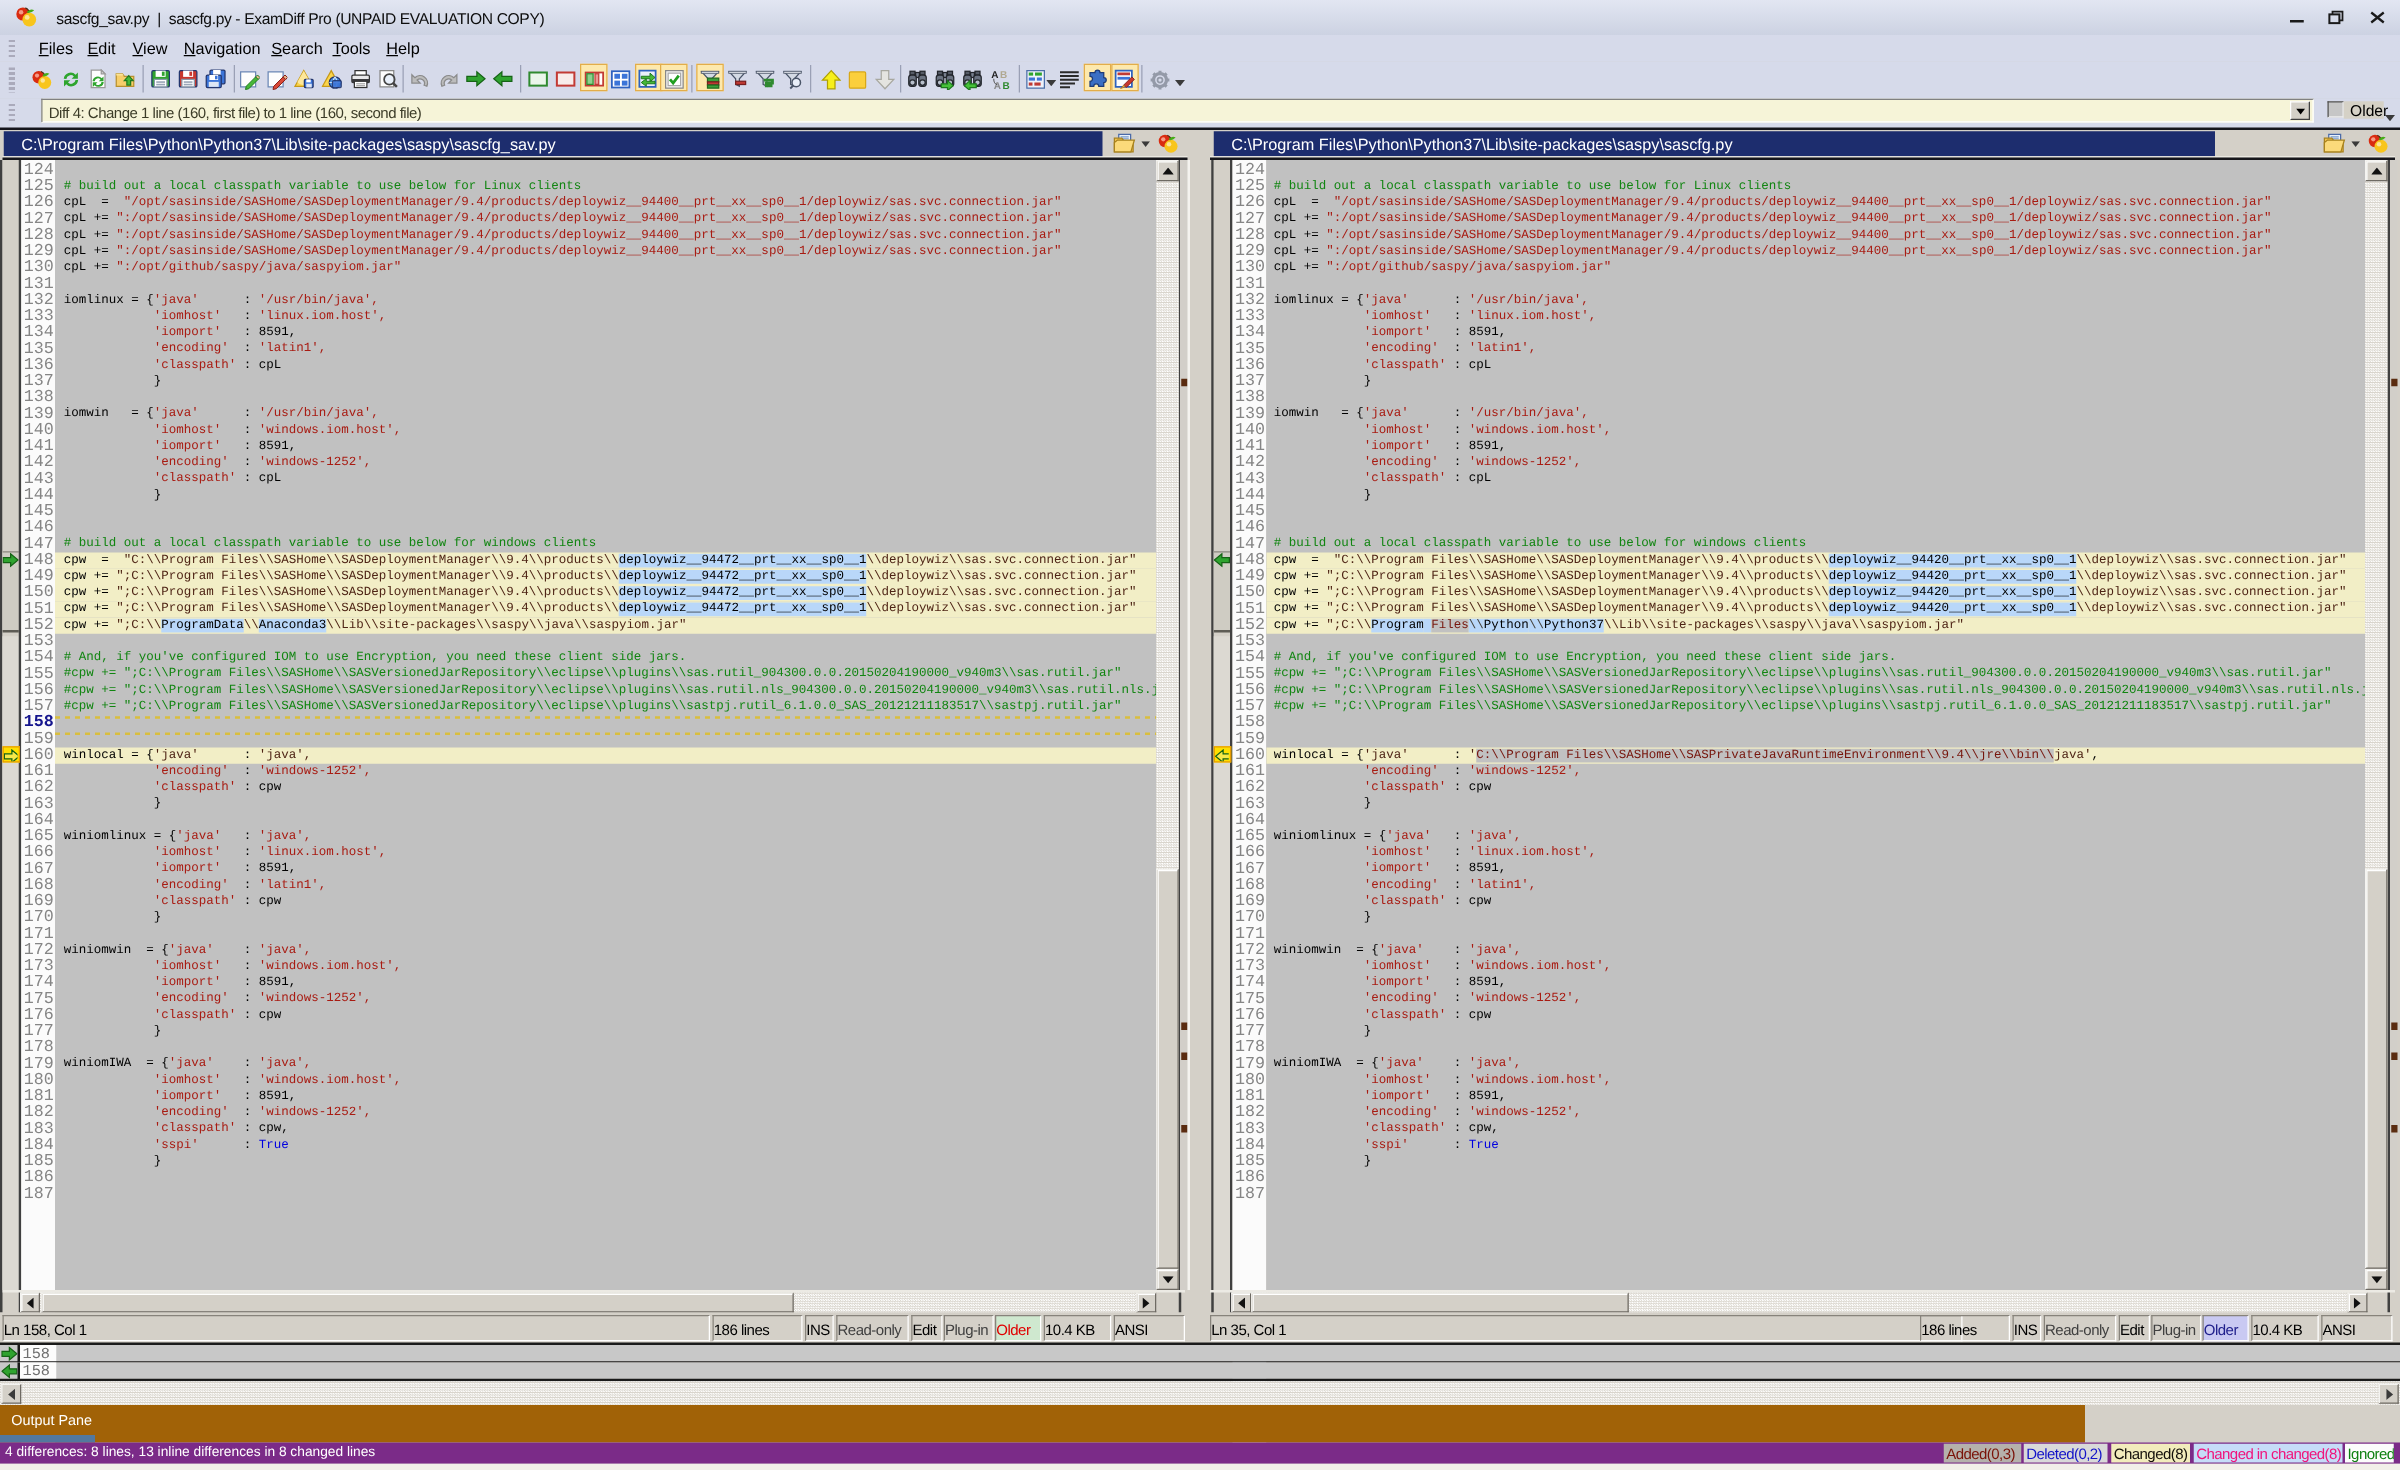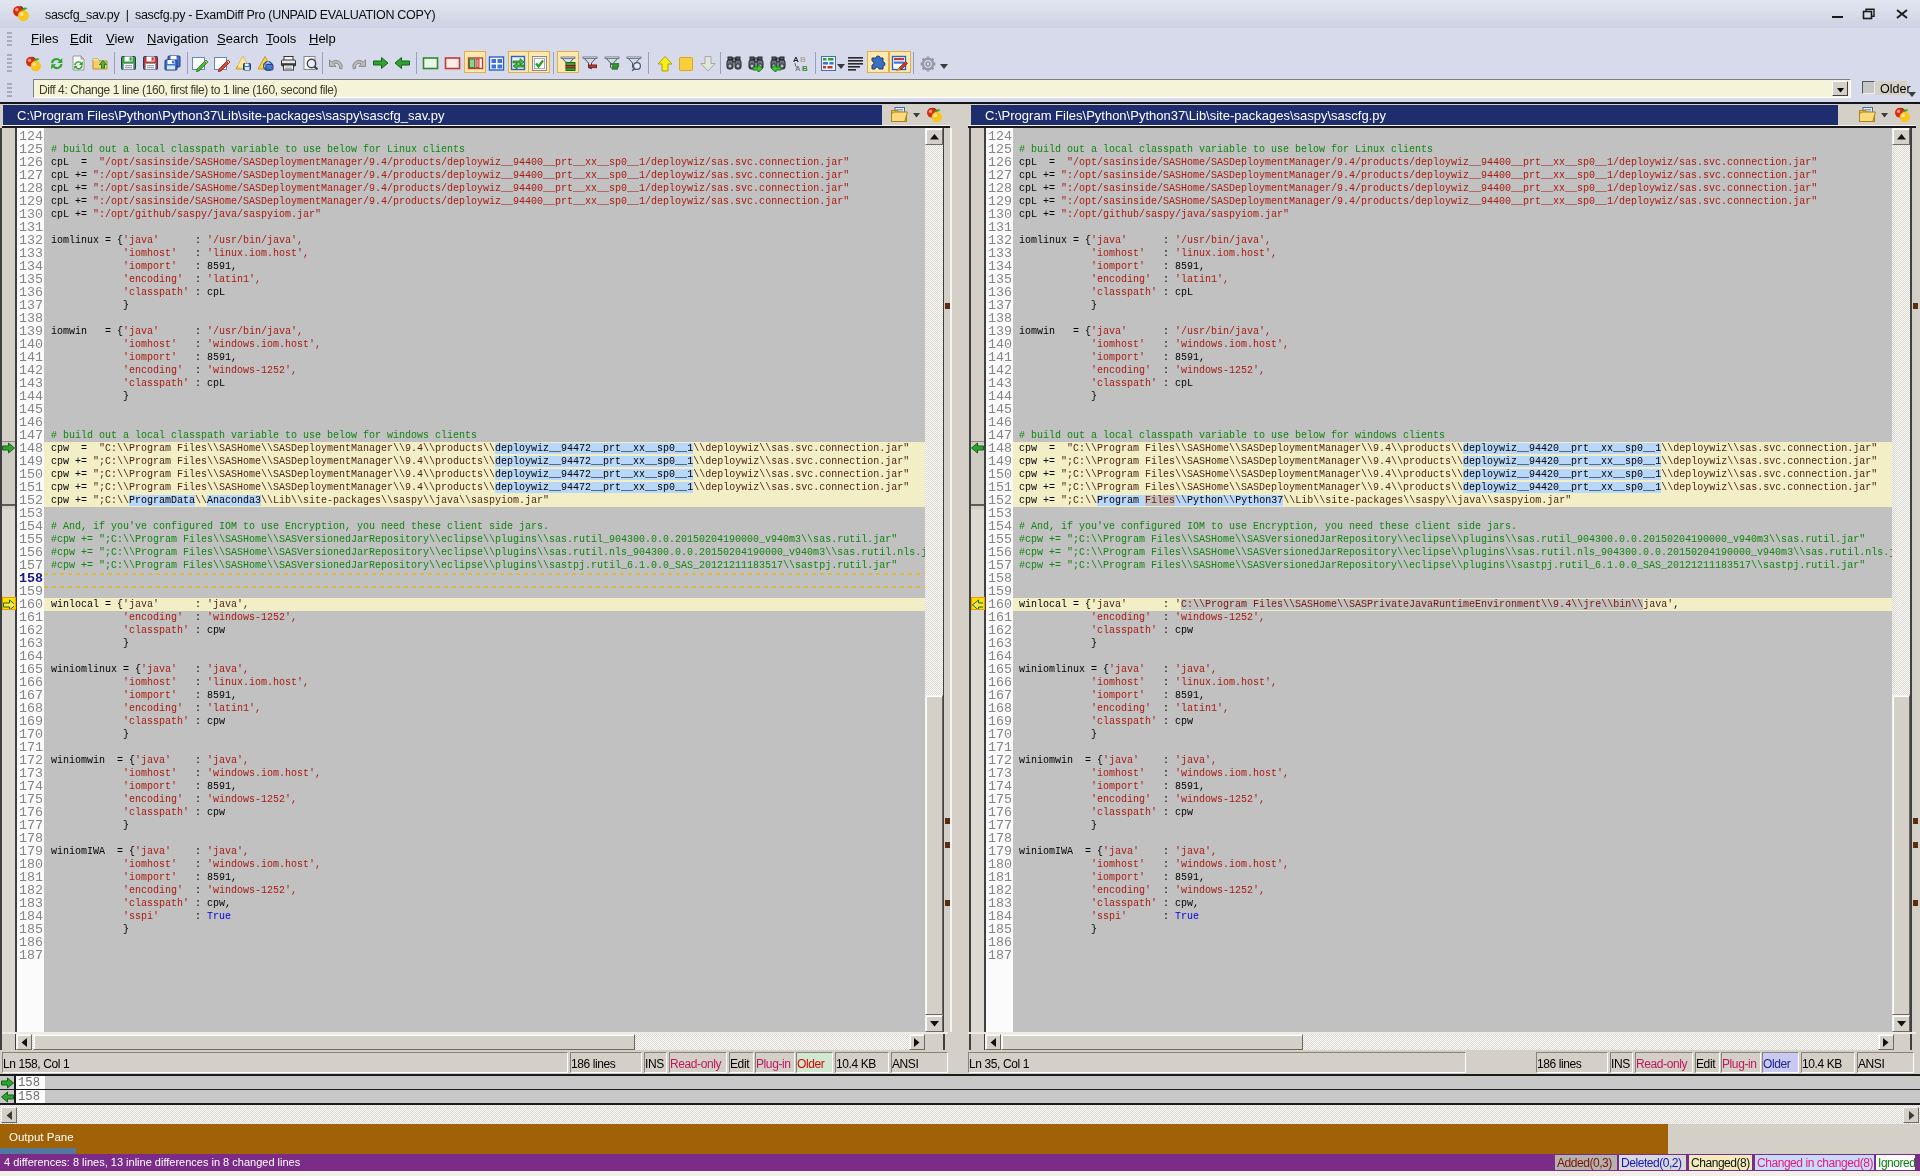--- a/index.html
+++ b/index.html
@@ -38,21 +38,21 @@
 .dash{height:2px;background:repeating-linear-gradient(90deg,#d9be3e 0 4px,#c1c1c1 4px 8px)}
 .vscroll{top:128px;width:18px;height:904px}
 .sbtrack{position:absolute;left:0;width:18px;background:repeating-conic-gradient(#ffffff 0% 25%,#d9d5cd 0% 50%) 0 0/2px 2px}
 .sbbtn{position:absolute;width:18px;height:17px;background:#d4d0c8;border:1px solid;border-color:#f4f3f0 #6e6a63 #6e6a63 #f4f3f0;box-shadow:inset 1px 1px 0 #fff}
 .sbthumb{position:absolute;left:0;width:18px;background:#d4d0c8;border:1px solid;border-color:#f4f3f0 #6e6a63 #6e6a63 #f4f3f0;box-shadow:inset 1px 1px 0 #fff}
 .mapstrip{top:128px;width:5.5px;height:904px;background:#d2cfc9}
 .mapmark{position:absolute;width:4.5px;height:6px;background:#5a2c10}
 .hscroll{top:1034px;height:16px}
 .statusbar{top:1050px;height:26px;background:#d4d0c8}
 .scell{position:absolute;top:2px;height:21px;border:1px solid;border-color:#87837b #fff #fff #87837b;font-size:12px;letter-spacing:-0.4px;color:#000;padding:4px 0 0 0;white-space:nowrap;overflow:hidden}
-.sgray{color:#be185d}
+.sgray{color:#404040}
 .diffrow{position:absolute;height:13px;background:#c8c8c8}
 .diffnum{position:absolute;left:16px;top:0;width:29px;height:14px;background:#fcfcfc;font-family:"Liberation Mono",monospace;font-size:12.2px;color:#6e6e6e;padding-left:2px}
 #outputpane{left:0;top:1124px;width:1668px;height:30px;background:#a16207}
 #purple{left:0;top:1154px;width:1920px;height:17px;background:#7b2b88}
 .badge{position:absolute;top:1px;height:15px;font-size:12px;letter-spacing:-0.45px;padding:1px 0 0 2px;white-space:nowrap;overflow:hidden}
 #bottomstrip{left:0;top:1171px;width:1920px;height:5px;background:#f2efe9}
 </style></head><body>
 <div id="titlebar" class="abs"></div>
 <svg class="abs" style="left:12px;top:4px" width="18" height="18" viewBox="0 0 17 17">
 <circle cx="6" cy="6.8" r="5" fill="#d92b10"></circle>
@@ -362,21 +362,21 @@
     <path d="M0 0 h7 l-3.5 4.5 z" fill="#3a3a3a"></path>
   </svg>
 <svg class="abs" style="left:926px;top:106px" width="18" height="18" viewBox="0 0 18 18">
     <circle cx="6" cy="6.8" r="5" fill="#d92b10"></circle>
     <circle cx="4.6" cy="5.4" r="1.7" fill="#f59a86"></circle>
 <circle cx="10.8" cy="11" r="5.2" fill="#f8c51c"></circle>
     <circle cx="9.2" cy="9.4" r="1.8" fill="#fce49a"></circle>
 <path d="M9.3 4.6 q3 -2.2 5.2 -0.6 q-2.6 2.6 -5.2 2 z" fill="#46ad17"></path>
 <path d="M7.8 2.2 q1.8 0.6 2.6 2.2" stroke="#4a3018" stroke-width="1" fill="none"></path>
   </svg>
-<div class="phead abs" style="left:971px;width:867px">
+<div class="phead abs" style="left:971px;width:801px">
     <div class="txt">C:\Program Files\Python\Python37\Lib\site-packages\saspy\sascfg.py</div>
   </div>
 <div class="abs" style="left:968px;top:124.5px;width:948px;height:1.8px;background:#f2f1ea"></div>
 <div class="abs" style="left:968px;top:126.4px;width:948px;height:1.8px;background:#17171c"></div>
 <svg class="abs" style="left:1858px;top:106px" width="19" height="18" viewBox="0 0 19 18">
     <rect x="5" y="1.5" width="9.5" height="8" fill="#e8f0fb" stroke="#4a6aa8"></rect>
 <path d="M6.5 3.5 h6.5 M6.5 5 h6.5 M6.5 6.5 h4" stroke="#7a9ac8" stroke-width="0.9"></path>
 <path d="M1.5 4.5 h6 l1.5 2 h7.5 v9 h-15 z" fill="#f5c44e" stroke="#a8821e"></path>
 <path d="M1.5 8 l2.5 -2 h13.5 l-2.8 9.5 h-13.2 z" fill="#fbda7a" stroke="#a8821e"></path>
   </svg>
@@ -629,21 +629,21 @@
     <div class="scell " style="left:570px;width:72px;">186 lines</div>
     <div class="scell " style="left:644px;width:23px;">INS</div>
     <div class="scell sgray" style="left:669px;width:58px;">Read-only</div>
     <div class="scell " style="left:729px;width:25px;">Edit</div>
     <div class="scell sgray" style="left:755px;width:40px;">Plug-in</div>
     <div class="scell " style="left:796px;width:37px;background:#cfe8cf;color:#e00000">Older</div>
     <div class="scell " style="left:835px;width:54px;">10.4 KB</div>
     <div class="scell " style="left:891px;width:57px;">ANSI</div>
   </div>
 <div class="abs statusbar" style="left:966px;width:954px">
-    <div class="scell " style="left:2px;width:498px;">Ln 35, Col 1</div>
+    <div class="scell " style="left:2px;width:602px;">Ln 35, Col 1</div>
     <div class="scell " style="left:570px;width:72px;">186 lines</div>
     <div class="scell " style="left:644px;width:23px;">INS</div>
     <div class="scell sgray" style="left:669px;width:58px;">Read-only</div>
     <div class="scell " style="left:729px;width:25px;">Edit</div>
     <div class="scell sgray" style="left:755px;width:40px;">Plug-in</div>
     <div class="scell " style="left:796px;width:37px;background:#c9c9f2;color:#20208c">Older</div>
     <div class="scell " style="left:835px;width:54px;">10.4 KB</div>
     <div class="scell " style="left:891px;width:57px;">ANSI</div>
   </div>
 <div class="abs" style="left:0;top:1074px;width:1920px;height:2px;background:#1a1a1a"></div>

